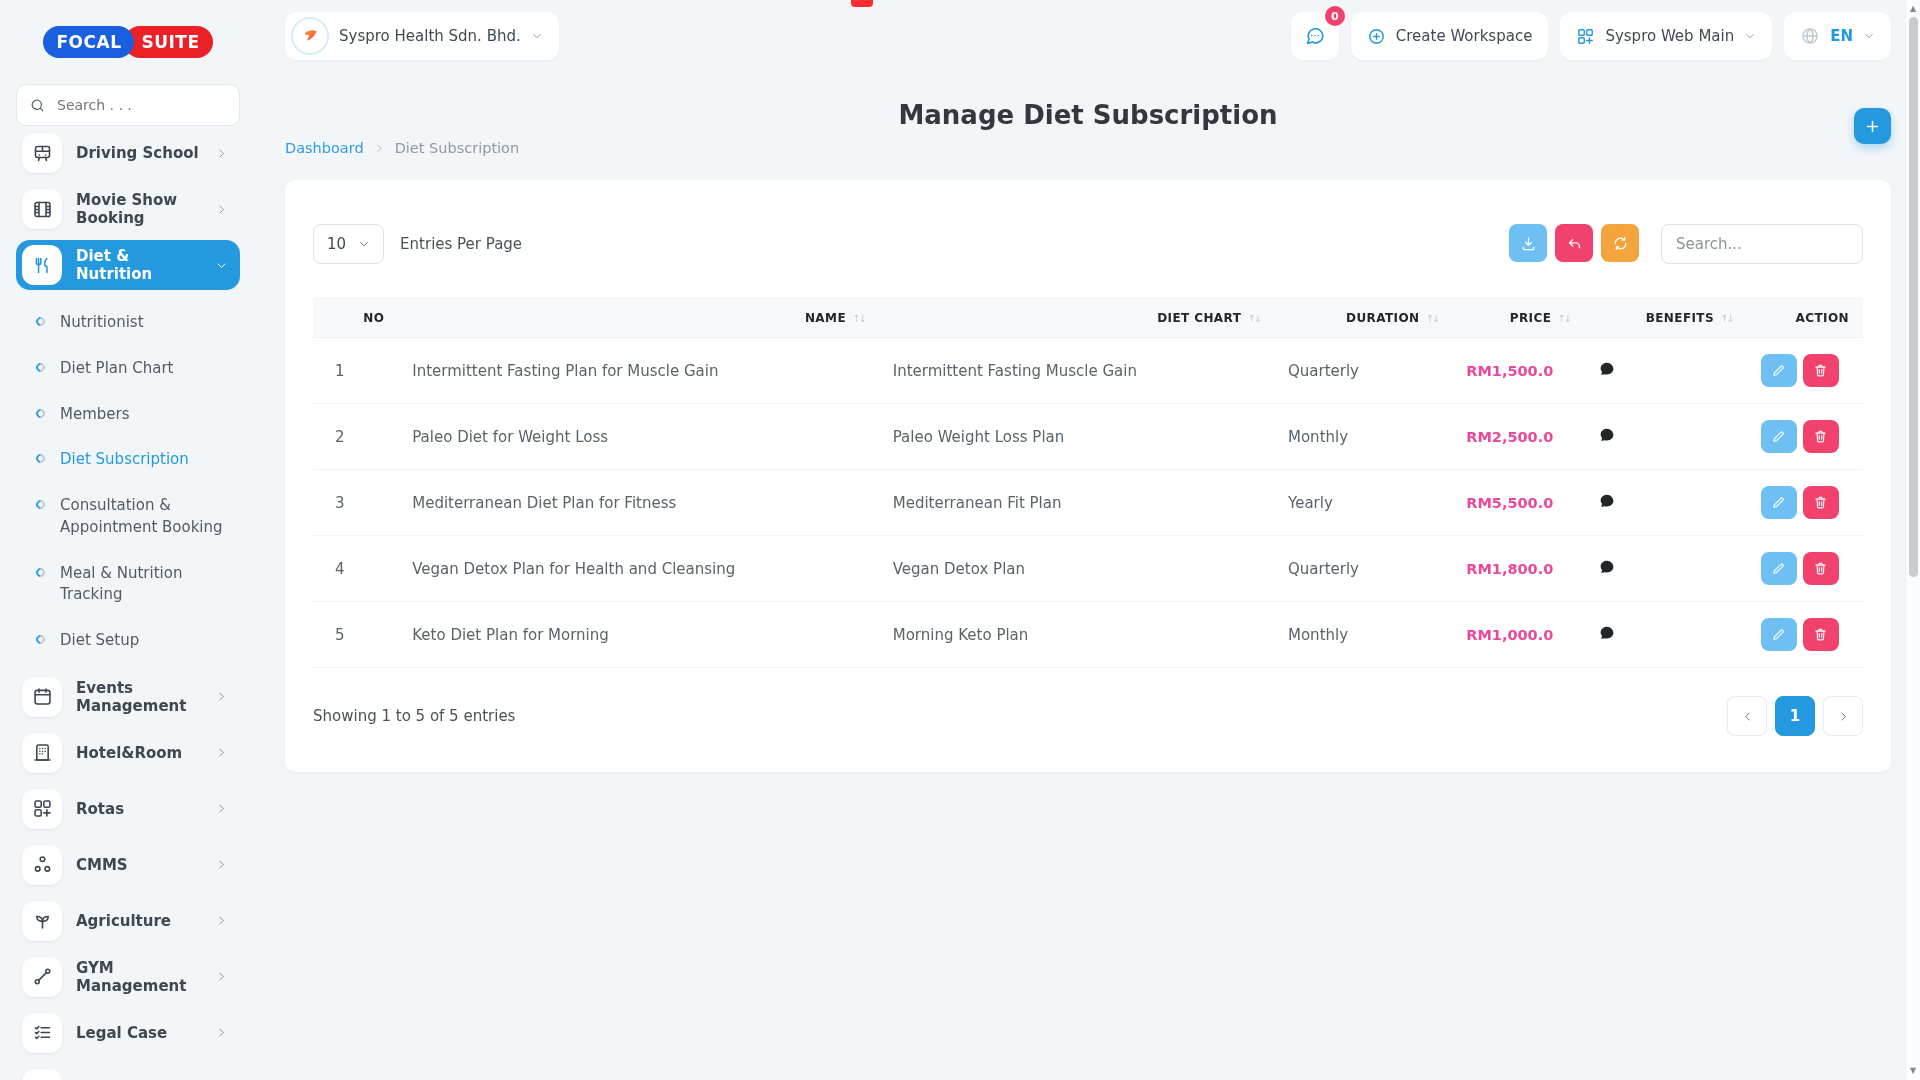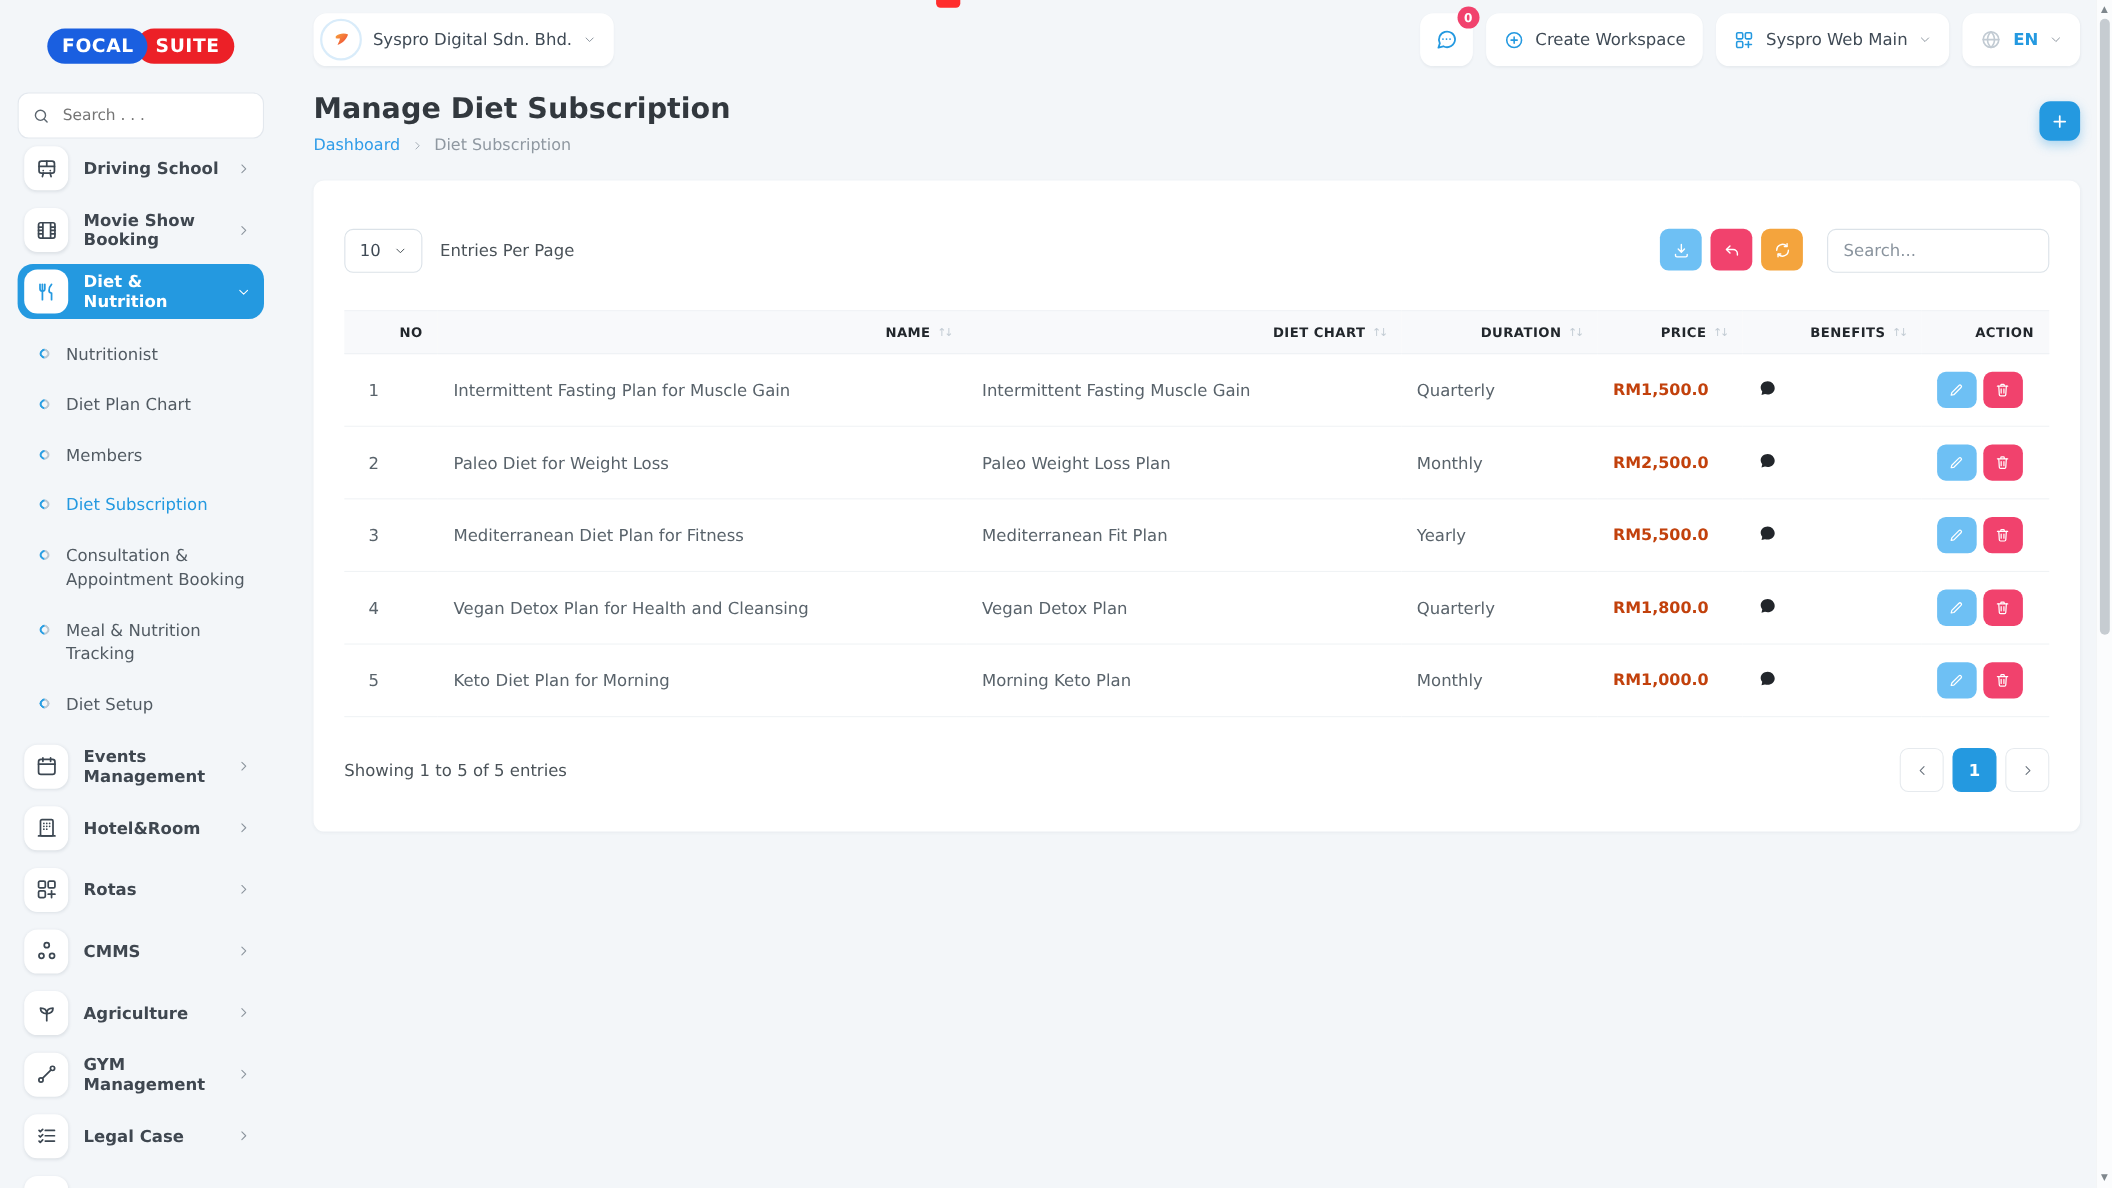--- a/index.html
+++ b/index.html
@@ -62,21 +62,21 @@
          font-weight:700;width:20px;height:20px;border-radius:50%;display:flex;align-items:center;
          justify-content:center;}
   .icon-blue{color:var(--primary);display:flex;}
   .icon-blue svg{width:19px;height:19px;}
   .chev-sm{color:#8b949d;display:flex;}
   .chev-sm svg{width:12px;height:12px;}
   .globe{color:#c2cbd3;display:flex;}
   .globe svg{width:20px;height:20px;}
   .lang-code{color:var(--primary);font-weight:600;}
 
-  .page-head{position:relative;margin-top:16px;}
+  .page-head{position:relative;margin-top:32px;text-align:center;}
   .page-title{font-size:26px;font-weight:600;color:#32383e;margin:0 0 10px;}
   .breadcrumb{display:flex;gap:10px;align-items:center;font-size:14.5px;}
   .bc-link{color:var(--link);cursor:pointer;}
   .bc-sep{color:#9aa4ad;display:flex;}
   .bc-sep svg{width:11px;height:11px;}
   .bc-current{color:#8f98a1;}
   .add-fab{position:absolute;right:0;top:8px;width:37px;height:36px;border:none;border-radius:10px;
            background:var(--primary);color:#fff;cursor:pointer;display:flex;align-items:center;
            justify-content:center;box-shadow:0 4px 10px rgba(36,153,224,.35);}
   .add-fab svg{width:17px;height:17px;}
@@ -99,21 +99,21 @@
   .search-box::placeholder{color:#8a949e;}
 
   table{width:100%;border-collapse:collapse;}
   thead th{background:#f8f9fb;border-top:1px solid #eef1f4;border-bottom:1px solid #eef1f4;
            padding:12px 14px;font-size:12px;font-weight:700;color:#22272c;text-align:left;
            letter-spacing:.4px;}
   .th-inner{display:flex;align-items:center;justify-content:flex-end;gap:6px;}
   .sort{font-size:10px;color:#c3ccd4;letter-spacing:-2px;white-space:nowrap;font-weight:400;}
   tbody td{padding:16px 14px;font-size:15px;color:#59636b;border-bottom:1px solid #f0f3f5;}
   th:first-child,td:first-child{padding-left:22px;}
-  td.price{font-weight:700;color:#c2410c;font-size:14.5px;}
+  td.price{font-weight:700;color:#ec4899;font-size:14.5px;}
   .bubble{color:#22262b;display:inline-flex;cursor:pointer;}
   .bubble svg{width:18px;height:18px;}
   .action-cell{display:flex;gap:6px;}
   .act-btn{width:36px;height:33px;border:none;border-radius:8px;color:#fff;display:flex;
            align-items:center;justify-content:center;cursor:pointer;}
   .act-btn svg{width:15px;height:15px;}
   .bg-edit{background:var(--edit-button);}
   .bg-del{background:var(--delete-button);}
   .bg-refresh{background:var(--refresh-button);}
 
@@ -377,21 +377,21 @@
             <svg viewBox="0 0 24 24">
               <defs>
                 <linearGradient id="lg1" x1="0" y1="0" x2="1" y2="1">
                   <stop offset="0" stop-color="#f7a23b"></stop>
                   <stop offset="1" stop-color="#ef4136"></stop>
                 </linearGradient>
               </defs>
               <path fill="url(#lg1)" d="M6.5 8.2C9.5 5.4 15 4.8 18.2 6.6c-1.6 4.7-5.3 8.3-10 9.9.9-2.1 1.9-4 2.3-6.1-1.4.1-2.7 0-4-.2z"></path>
             </svg>
           </span>
-        <span>Syspro Digital Sdn. Bhd.</span>
+        <span>Syspro Health Sdn. Bhd.</span>
         <span class="chev-sm">
             <svg viewBox="0 0 24 24" fill="none" stroke="currentColor" stroke-width="1.8" stroke-linecap="round" stroke-linejoin="round">
               <path d="M5.5 9l6.5 6.5L18.5 9"></path>
             </svg>
           </span>
       </button>
       <div class="topbar-right">
         <button class="btn-white chat-btn">
           <span>
               <svg viewBox="0 0 24 24" fill="none" stroke="currentColor" stroke-width="1.8" stroke-linecap="round" stroke-linejoin="round">

